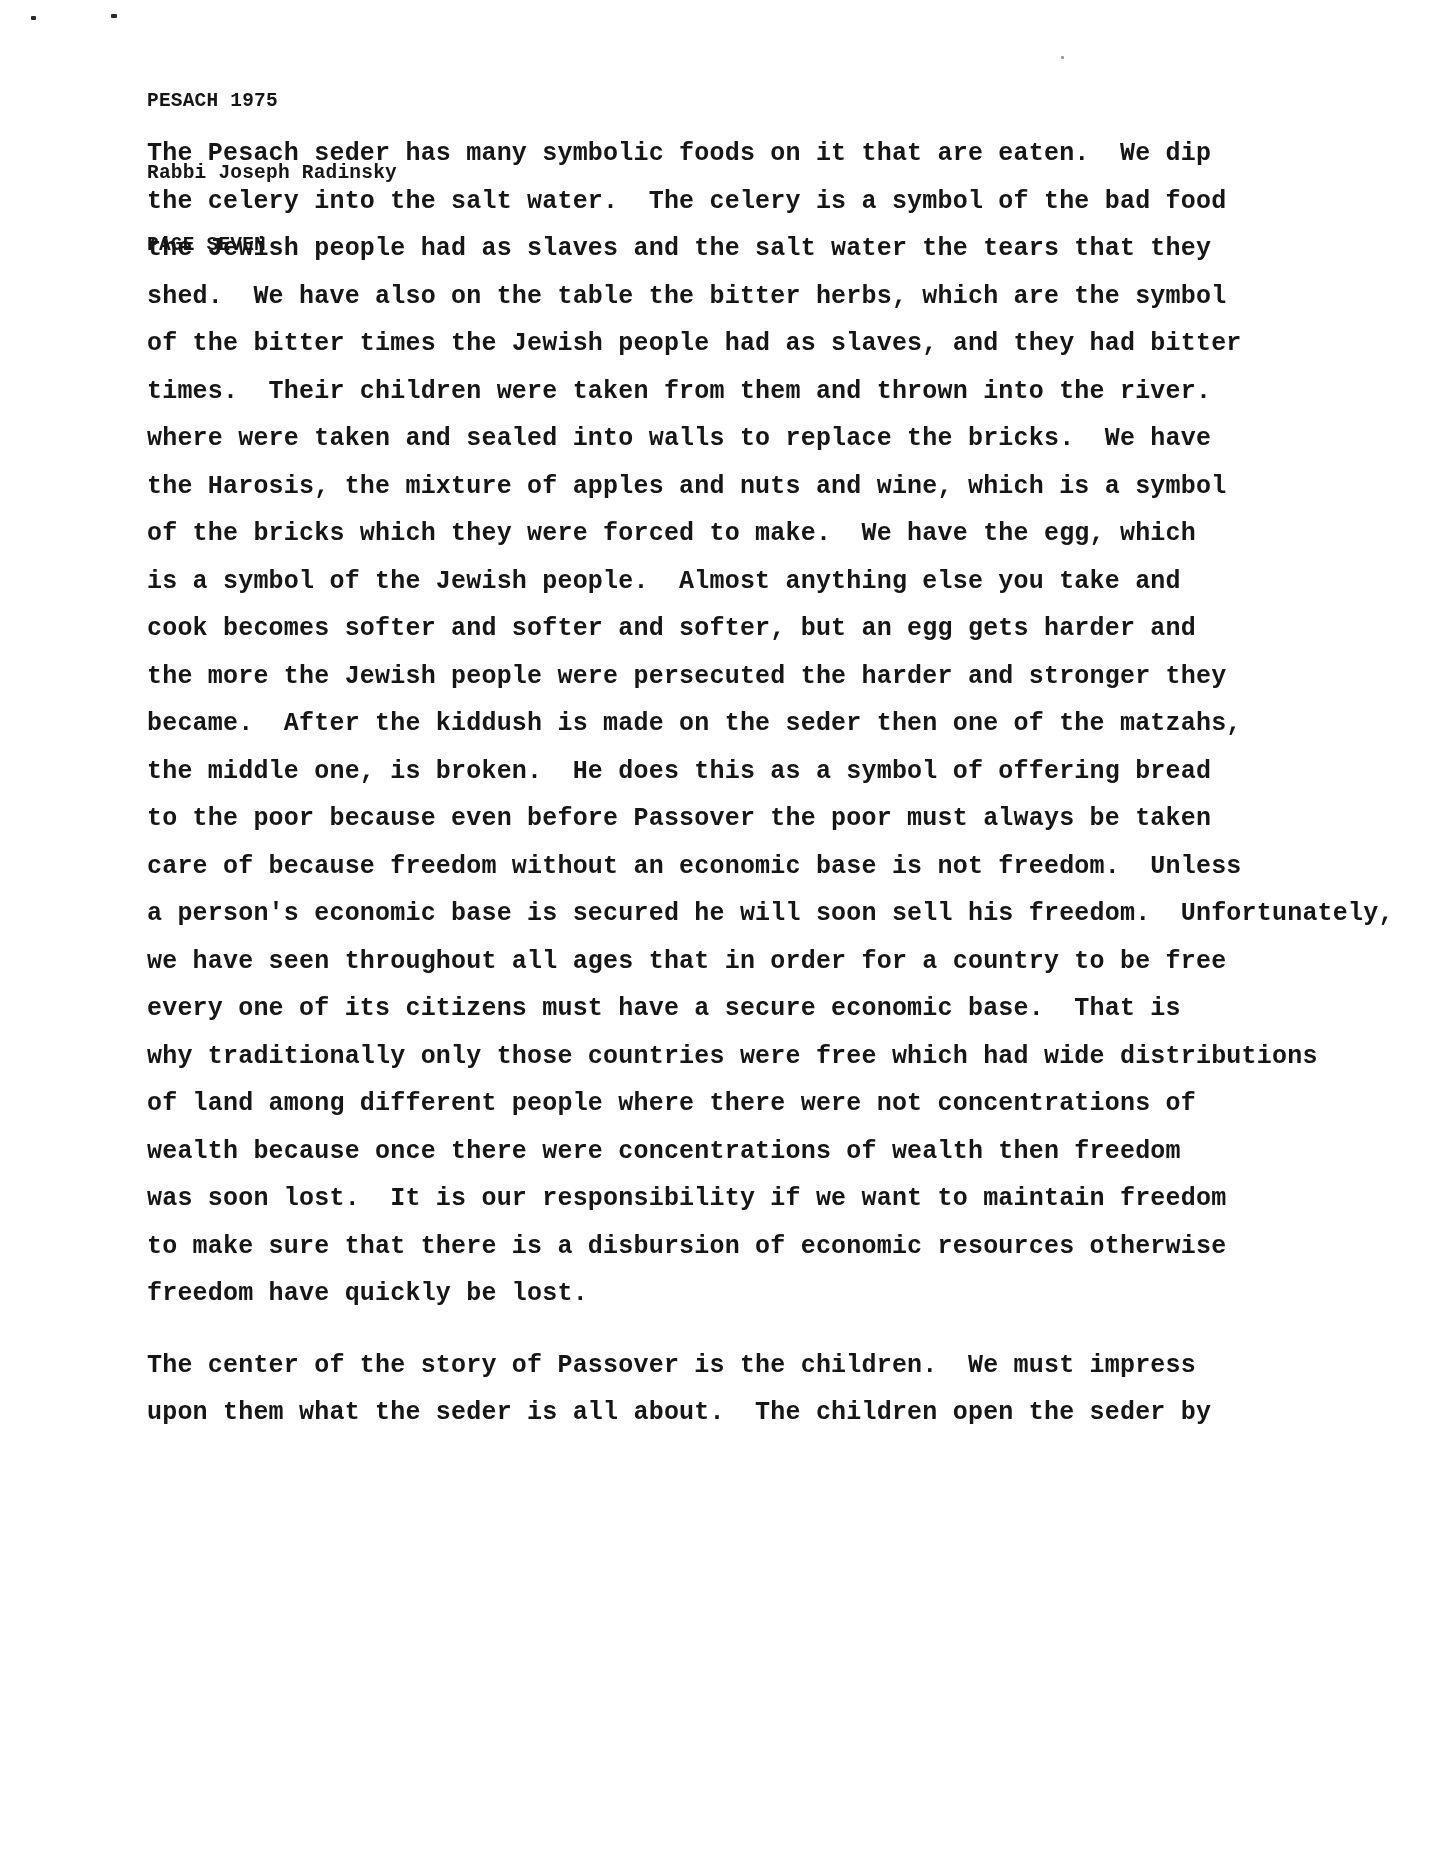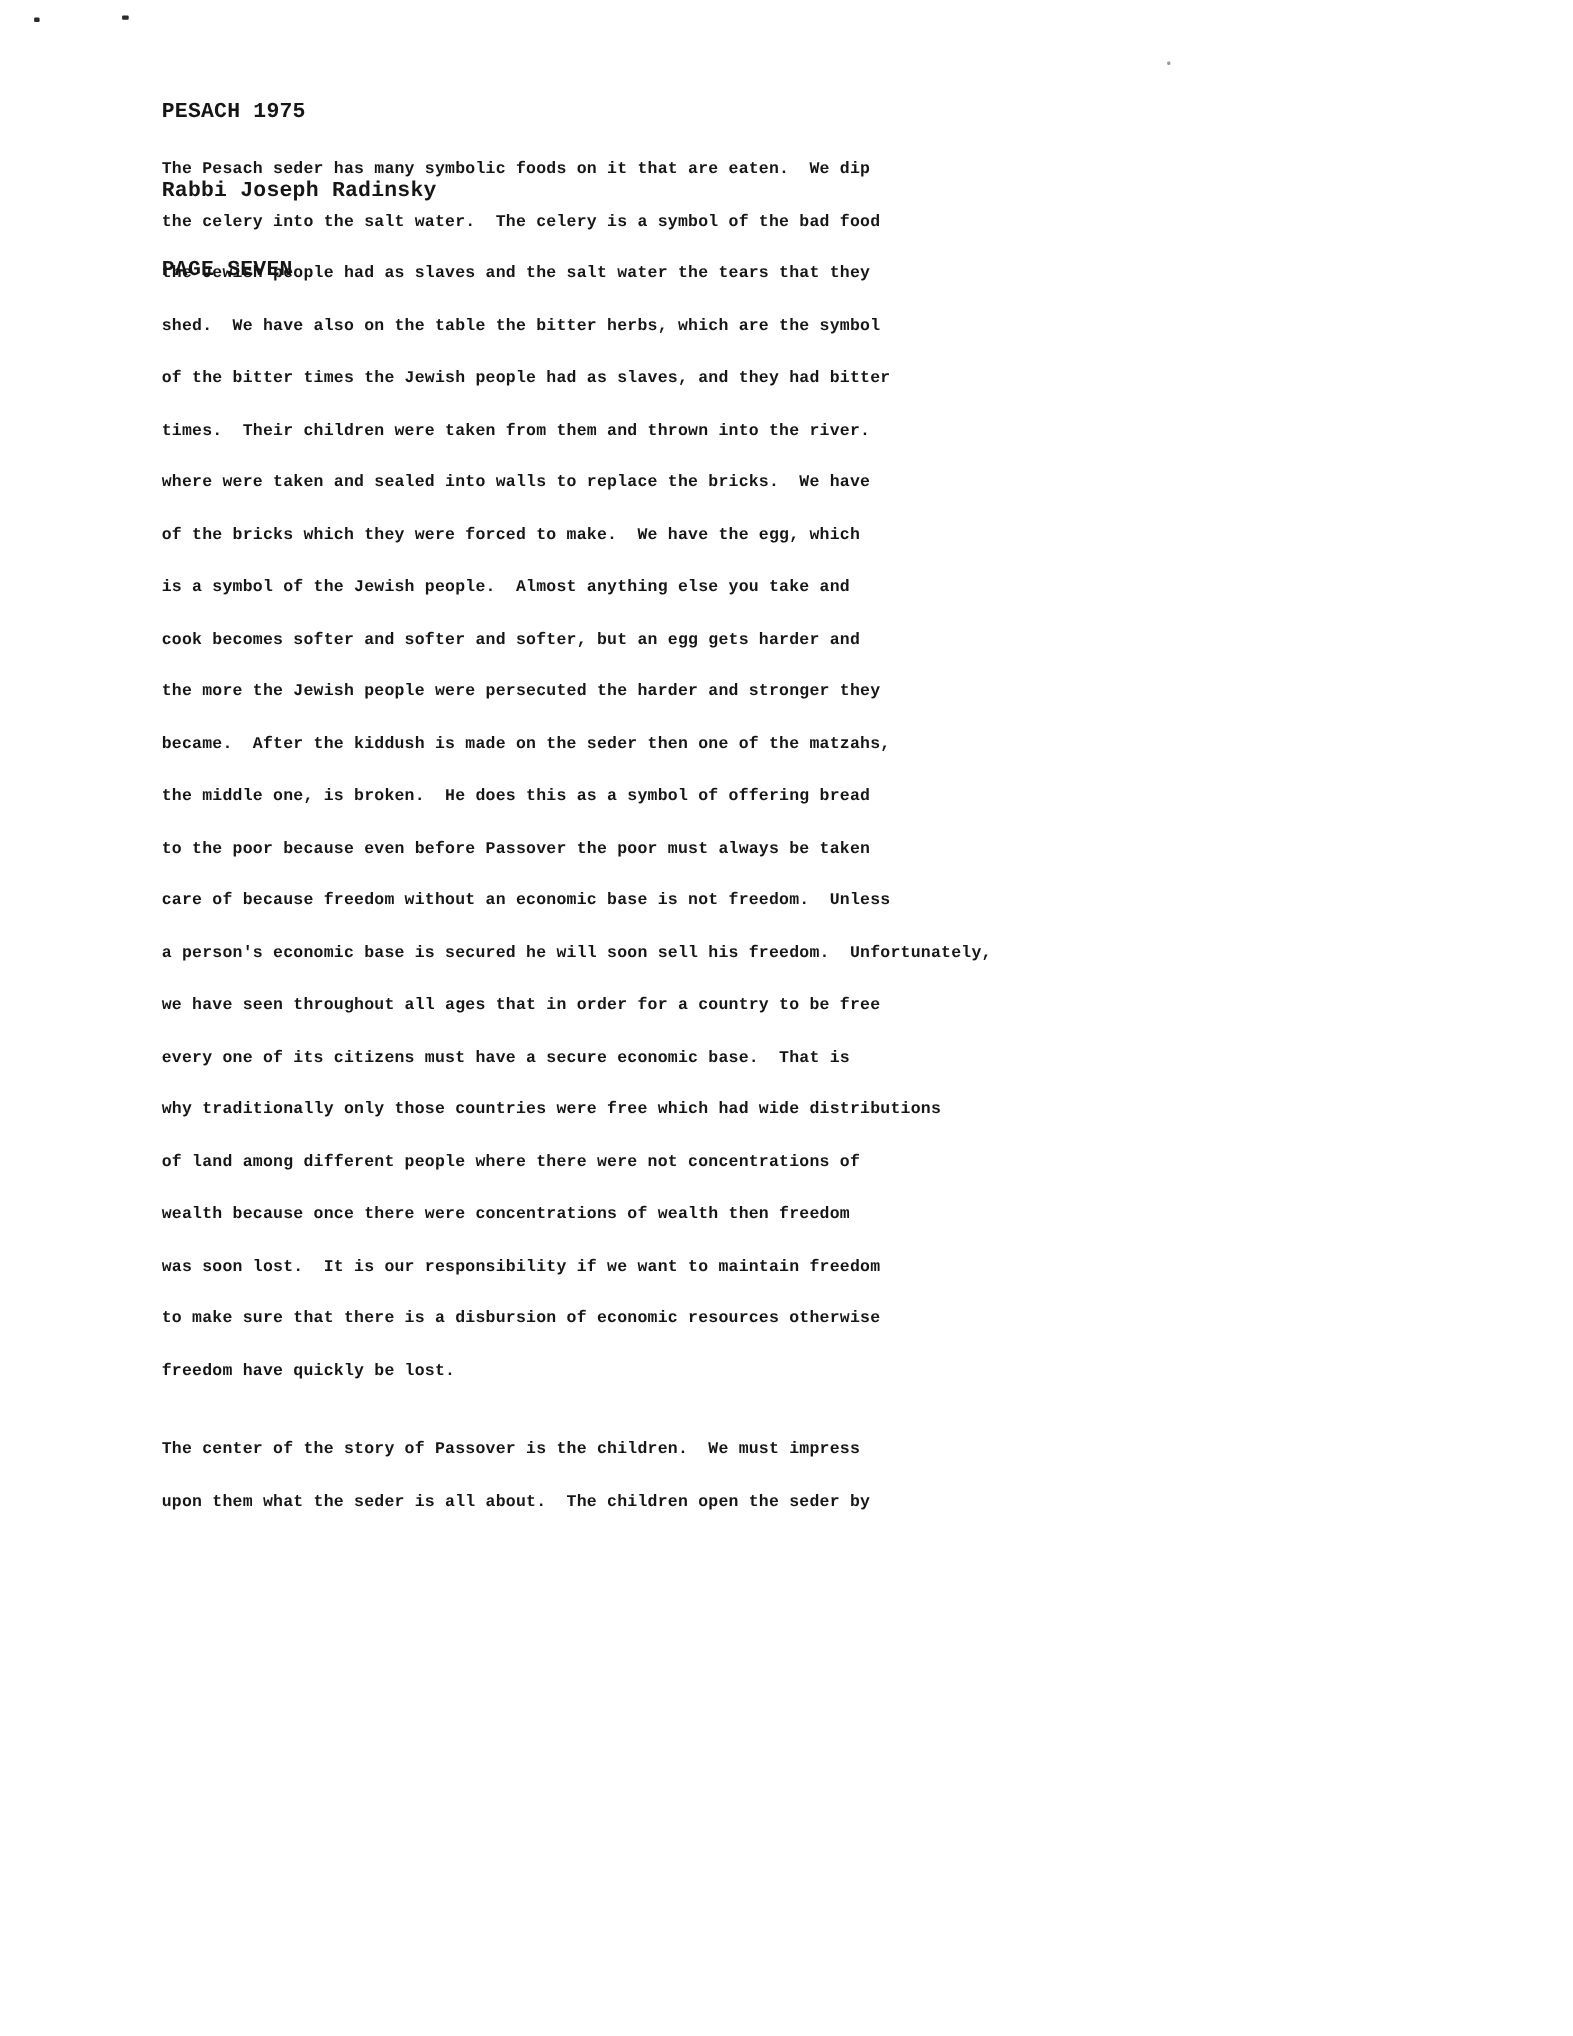--- a/index.html
+++ b/index.html
@@ -24,21 +24,21 @@
     font-size: 19.5px;
     line-height: 24px;
     white-space: pre;
     letter-spacing: 0.2px;
   }
   .doc-body {
     position: absolute;
     left: 147px;
     top: 130px;
     right: 40px;
-    font-size: 15px;
+    font-size: 25px;
     line-height: 47.5px;
     letter-spacing: 0.2px;
   }
   .para {
     margin: 0;
     padding: 0;
   }
   .para2 {
     margin-top: 24px;
   }
@@ -72,20 +72,21 @@
 
   <main class="doc-body">
     <p class="para">
       <span class="line">The Pesach seder has many symbolic foods on it that are eaten.  We dip</span>
       <span class="line">the celery into the salt water.  The celery is a symbol of the bad food</span>
       <span class="line">the Jewish people had as slaves and the salt water the tears that they</span>
       <span class="line">shed.  We have also on the table the bitter herbs, which are the symbol</span>
       <span class="line">of the bitter times the Jewish people had as slaves, and they had bitter</span>
       <span class="line">times.  Their children were taken from them and thrown into the river.</span>
       <span class="line">where were taken and sealed into walls to replace the bricks.  We have</span>
+      <span class="line">the Harosis, the mixture of apples and nuts and wine, which is a symbol</span>
       <span class="line">of the bricks which they were forced to make.  We have the egg, which</span>
       <span class="line">is a symbol of the Jewish people.  Almost anything else you take and</span>
       <span class="line">cook becomes softer and softer and softer, but an egg gets harder and</span>
       <span class="line">the more the Jewish people were persecuted the harder and stronger they</span>
       <span class="line">became.  After the kiddush is made on the seder then one of the matzahs,</span>
       <span class="line">the middle one, is broken.  He does this as a symbol of offering bread</span>
       <span class="line">to the poor because even before Passover the poor must always be taken</span>
       <span class="line">care of because freedom without an economic base is not freedom.  Unless</span>
       <span class="line">a person's economic base is secured he will soon sell his freedom.  Unfortunately,</span>
       <span class="line">we have seen throughout all ages that in order for a country to be free</span>

